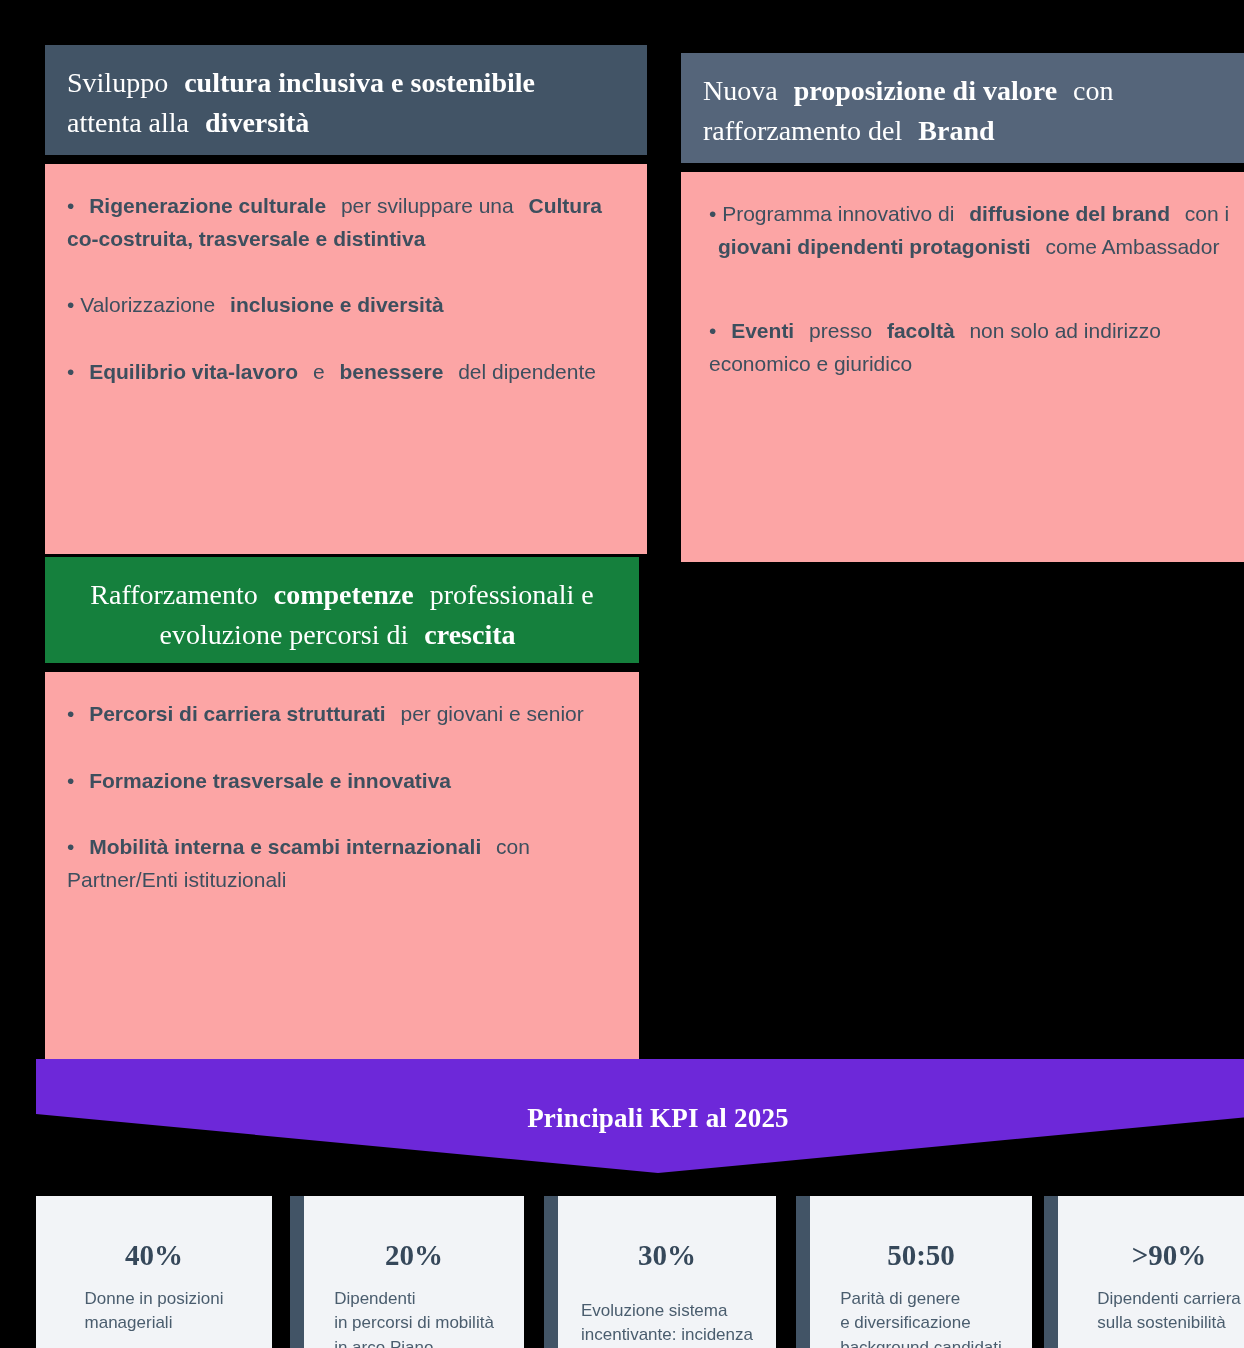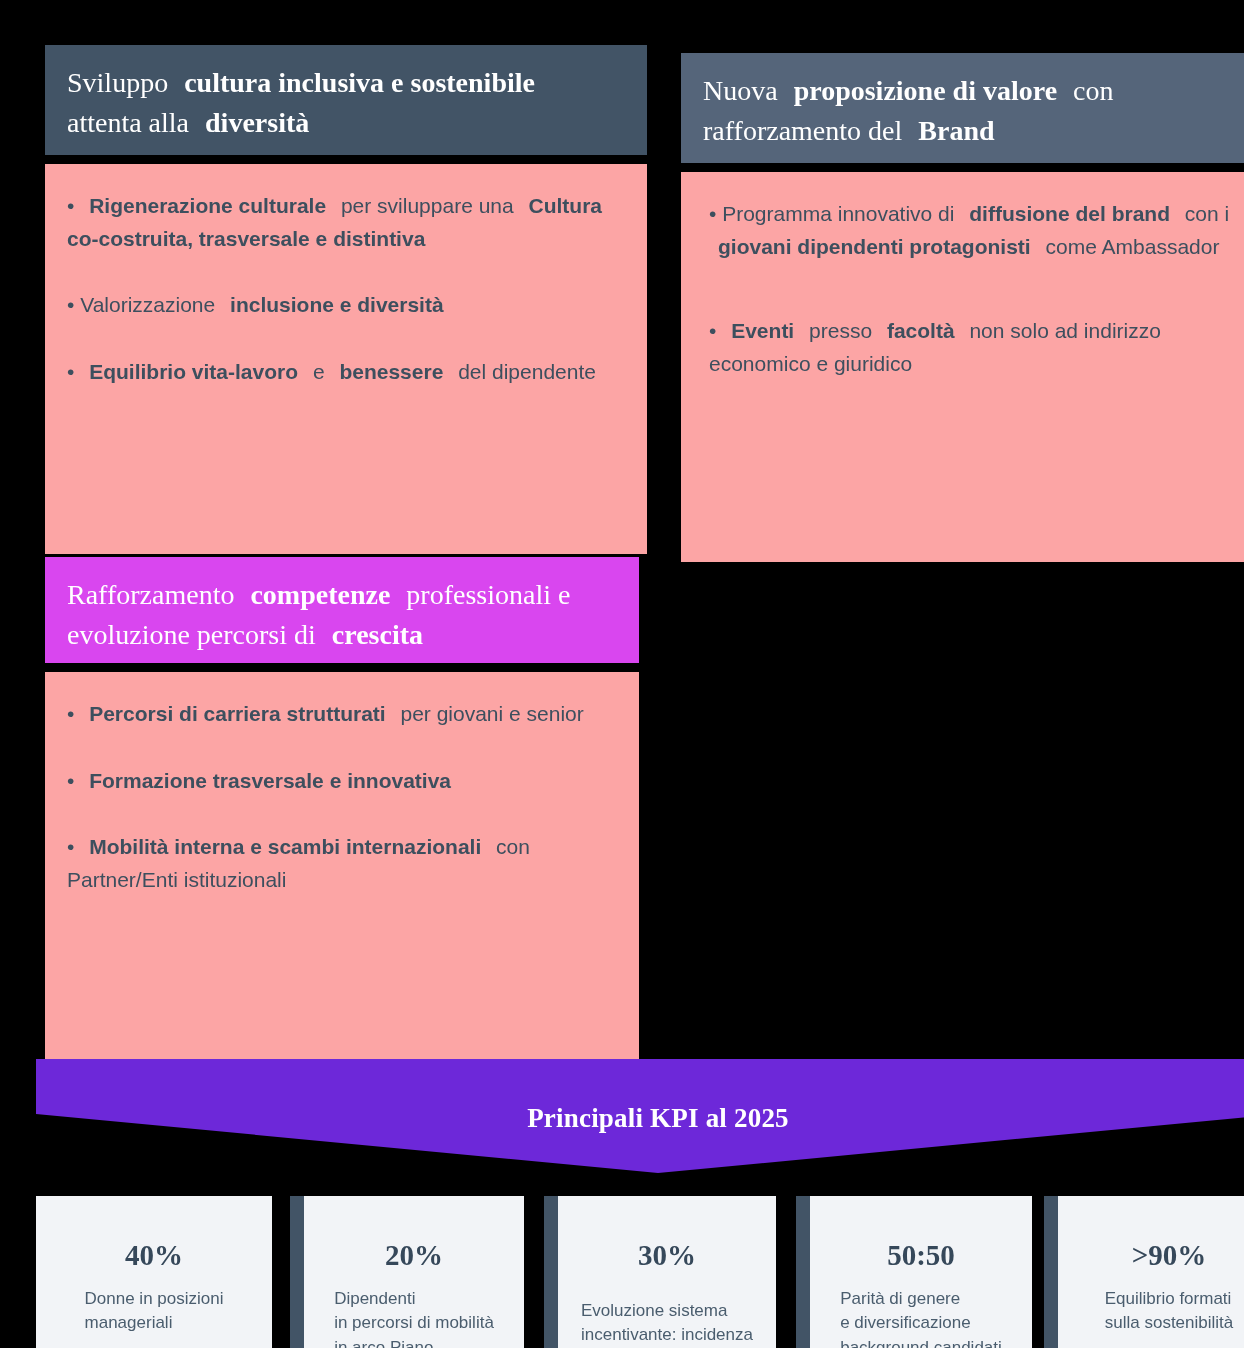--- a/index.html
+++ b/index.html
@@ -141,21 +141,21 @@
 
   <div class="panel" id="panel-brand">
     <div class="panel-header" style="background: rgb(85, 101, 122);">Nuova <b>proposizione di valore</b> con rafforzamento del <b>Brand</b></div>
     <div class="panel-body">
       <p>• Programma innovativo di <b>diffusione del brand</b> con i <b>giovani dipendenti protagonisti</b> come Ambassador</p>
       <p style="margin-top:52px">• <b>Eventi</b> presso <b>facoltà</b> non solo ad indirizzo economico e giuridico</p>
     </div>
   </div>
 
   <div class="panel" id="panel-skills">
-    <div class="panel-header" style="background: #d946ef;">Rafforzamento <b>competenze</b> professionali e evoluzione percorsi di <b>crescita</b></div>
+    <div class="panel-header" style="background: #15803d; text-align: center;">Rafforzamento <b>competenze</b> professionali e evoluzione percorsi di <b>crescita</b></div>
     <div class="panel-body">
       <p>• <b>Percorsi di carriera strutturati</b> per giovani e senior</p>
       <p>• <b>Formazione trasversale e innovativa</b></p>
       <p>• <b>Mobilità interna e scambi internazionali</b> con Partner/Enti istituzionali</p>
     </div>
   </div>
 
   <div id="kpi-banner" style="background: #6d28d9;">
     <div class="banner-title">Principali KPI al 2025</div>
   </div>
@@ -183,17 +183,17 @@
   <div class="kpi-card with-bar" id="kpi-card-3" style="border-left-color: rgb(66, 84, 102);">
     <div class="kpi-value">50:50</div>
     <div class="kpi-desc">Parità di genere
 e diversificazione
 background candidati</div>
     <div class="kpi-note">(screening nuove assunzioni)</div>
   </div>
 
   <div class="kpi-card with-bar" id="kpi-card-4" style="border-left-color: rgb(66, 84, 102);">
     <div class="kpi-value">&gt;90%</div>
-    <div class="kpi-desc">Equilibrio formati
+    <div class="kpi-desc">Dipendenti carriera
 sulla sostenibilità</div>
   </div>
 
 </div>
 
 </body></html>

